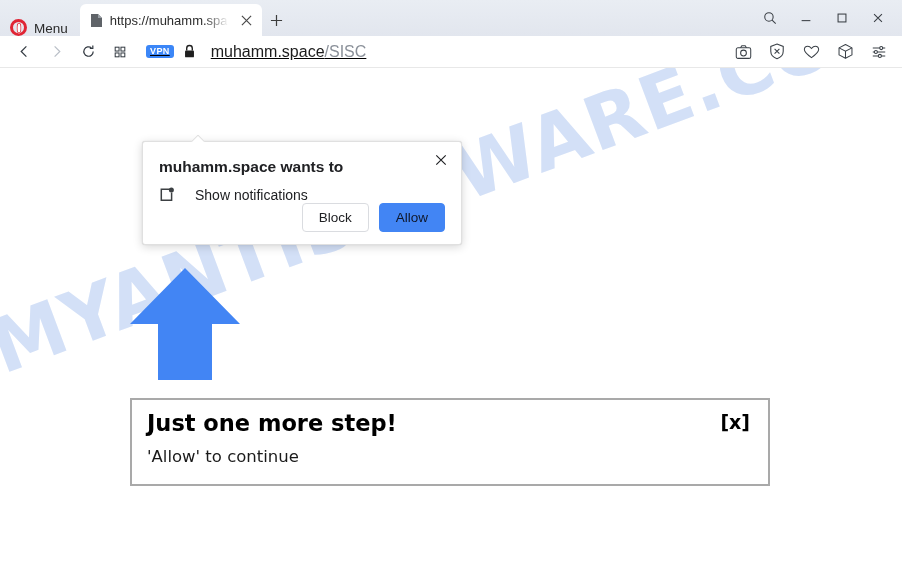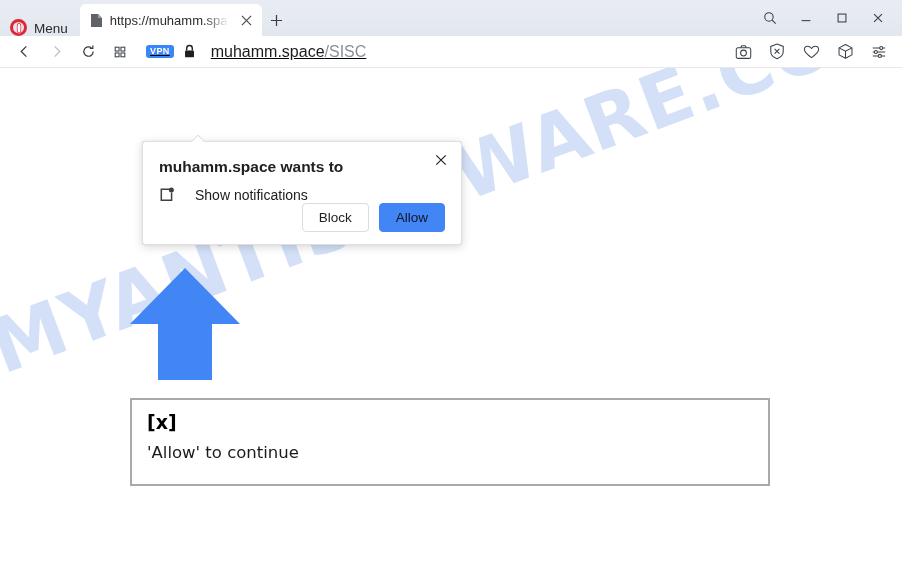--- a/index.html
+++ b/index.html
@@ -489,20 +489,21 @@
     <div class="watermark">MYANTISPYWARE.COM</div>
 
     <div class="arrow">
       <svg viewBox="0 0 110 112" aria-hidden="true">
         <path d="M55 0 L110 56 H82 V112 H28 V56 H0 Z" fill="#4285f4"></path>
       </svg>
     </div>
 
     <div class="content-box">
       <div class="cb-row">
+        <div class="cb-title">Just one more step!</div>
         <div class="cb-close">[x]</div>
       </div>
       <div class="cb-sub">'Allow' to continue</div>
     </div>
 
     <div class="perm-dialog">
       <span class="perm-tail"></span>
 
       <div class="perm-close">
         <svg viewBox="0 0 14 14" width="12" height="12" aria-hidden="true">

